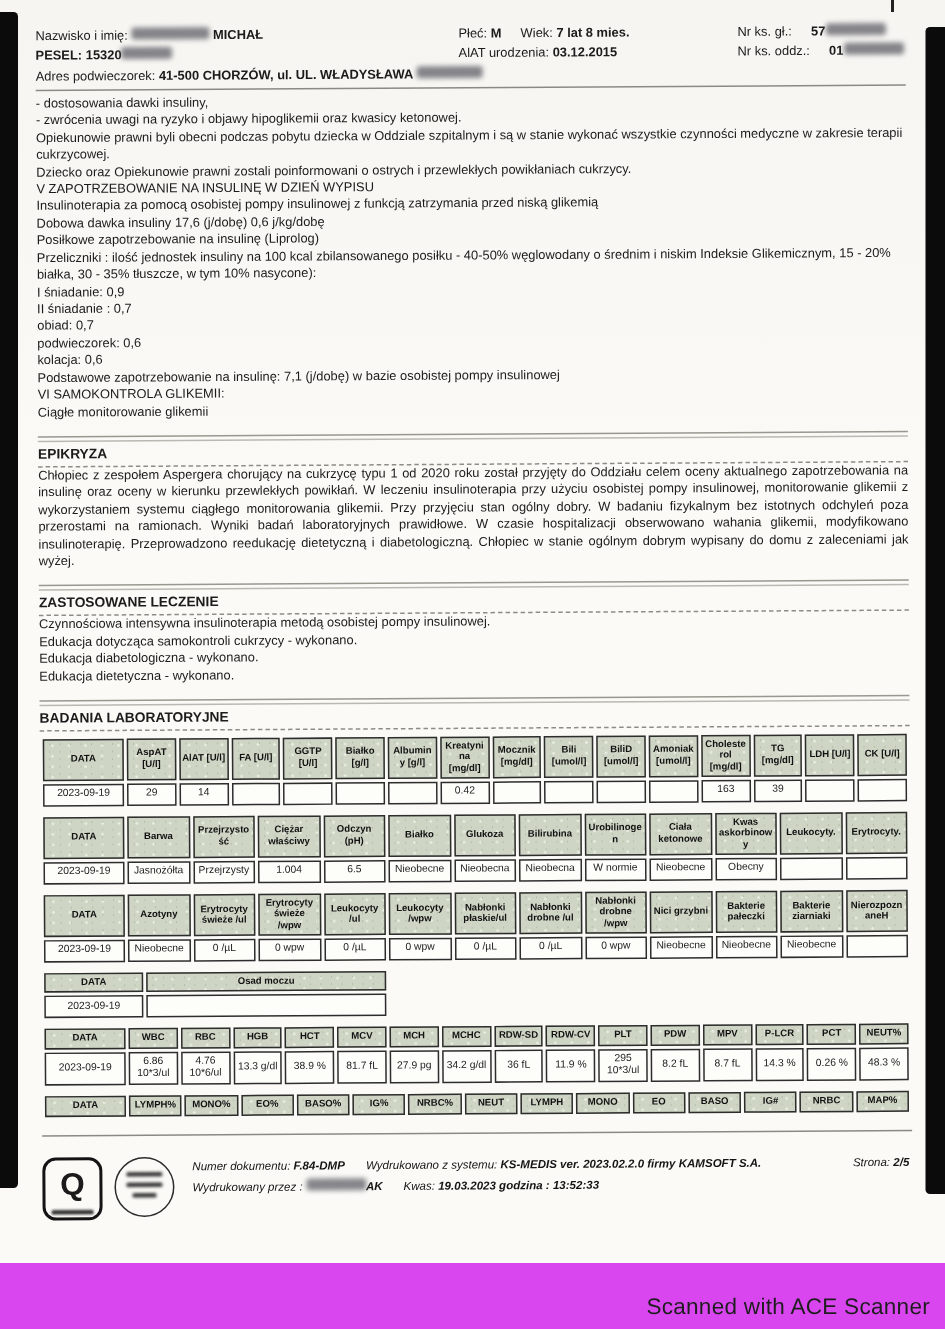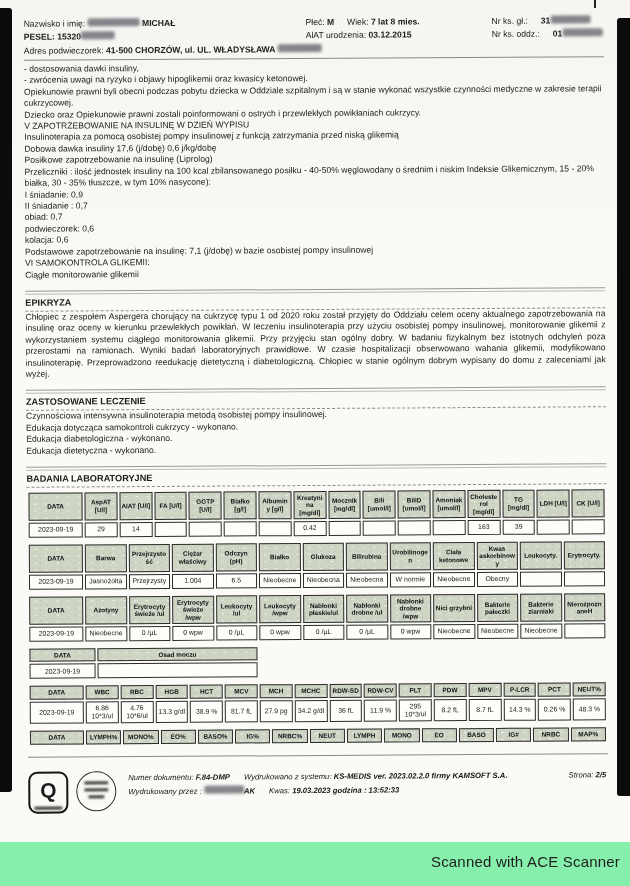--- a/index.html
+++ b/index.html
@@ -1,16 +1,16 @@
 <!DOCTYPE html>
 <html><head>
 <meta charset="utf-8">
 <style>
   html,body{margin:0;padding:0;background:#e9e7e3;}
-  .scan{position:relative;width:630px;height:886px;background:#86efac;overflow:hidden;
+  .scan{position:relative;width:630px;height:886px;background:#d946ef;overflow:hidden;
         font-family:"Liberation Sans",sans-serif;color:#1b1b1b;}
   .sheet{position:absolute;left:0;top:0;width:630px;height:842px;background:#fbfaf7;
          background-image:linear-gradient(180deg,rgba(120,120,110,0.04),rgba(255,255,255,0) 40%);}
   .bar{position:absolute;background:#0b0b0b;}
   .bar-left{left:0;top:8px;width:12px;height:784px;border-radius:0 3px 3px 0;}
   .bar-right{right:0;top:18px;width:13px;height:778px;border-radius:3px 0 0 3px;}
   .tick-top{position:absolute;top:0;left:594px;width:2px;height:8px;background:#222;}
   .content{position:absolute;left:26px;right:24px;top:16px;transform:rotate(-0.35deg);}
   .hdr-row{display:flex;font-size:8.6px;line-height:1.55;}
   .hdr-left{width:282px;}
@@ -48,21 +48,21 @@
                  filter:blur(0.8px);border-radius:1px;}
   .stamp-round{width:38px;height:38px;border:1.6px solid #2c2c2c;border-radius:50%;margin-left:8px;
                position:relative;flex:none;}
   .stamp-round i{position:absolute;left:7px;right:7px;height:3px;background:#3a3a3a;
                  filter:blur(0.9px);border-radius:1px;display:block;}
   .stamp-round i:nth-child(1){top:9px;} .stamp-round i:nth-child(2){top:16px;} .stamp-round i:nth-child(3){top:23px;left:11px;right:11px;}
   .foot-text{margin-left:12px;flex:1;font-size:7.7px;font-style:italic;line-height:1.8;color:#141414;}
   .foot-row{display:flex;}
   .foot-row .fi{margin-right:14px;white-space:nowrap;}
   .foot-row .pg{margin-left:auto;margin-right:2px;text-align:right;}
-  .watermark{position:absolute;right:10px;bottom:16px;font-size:15px;color:#1e1e1e;letter-spacing:.2px;}
+  .watermark{position:absolute;right:10px;bottom:6px;font-size:15px;color:#1e1e1e;letter-spacing:.2px;}
 </style>
 </head>
 <body>
 
 <div class="scan">
   <div class="sheet"></div>
   <div class="bar bar-left"></div>
   <div class="bar bar-right"></div>
   <div class="tick-top"></div>
 
@@ -77,21 +77,21 @@
       <div class="hdr-mid">
         <span>Płeć:</span>
         <span class="b">M</span>
         <span class="gap8"></span>
         <span>Wiek:</span>
         <span class="b">7 lat 8 mies.</span>
       </div>
       <div class="hdr-right">
         <span>Nr ks. gł.:</span>
         <span class="gap8"></span>
-        <span class="b">31</span><span class="redact w40"></span>
+        <span class="b">57</span><span class="redact w40"></span>
       </div>
     </div>
 
     <div class="hdr-row">
       <div class="hdr-left">
         <span class="b">PESEL:</span>
         <span class="b">15320</span><span class="redact w34"></span>
       </div>
       <div class="hdr-mid">
         <span>AlAT urodzenia:</span>

